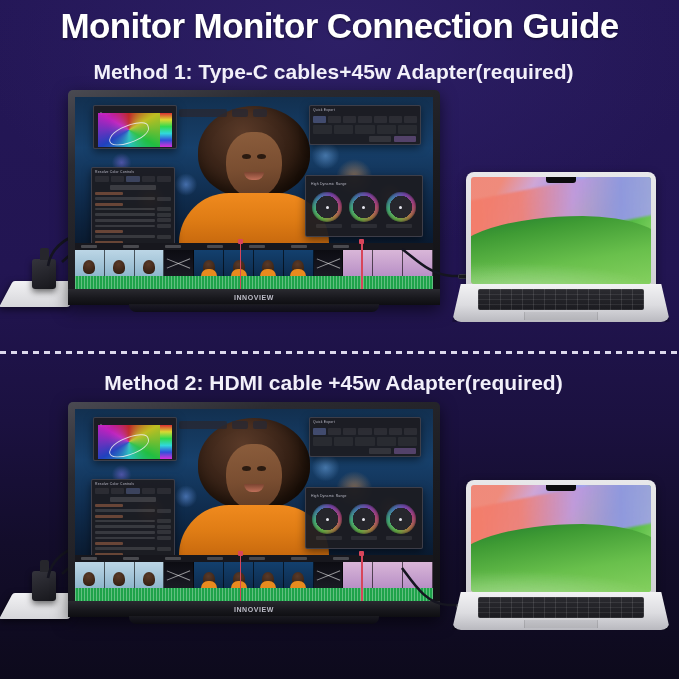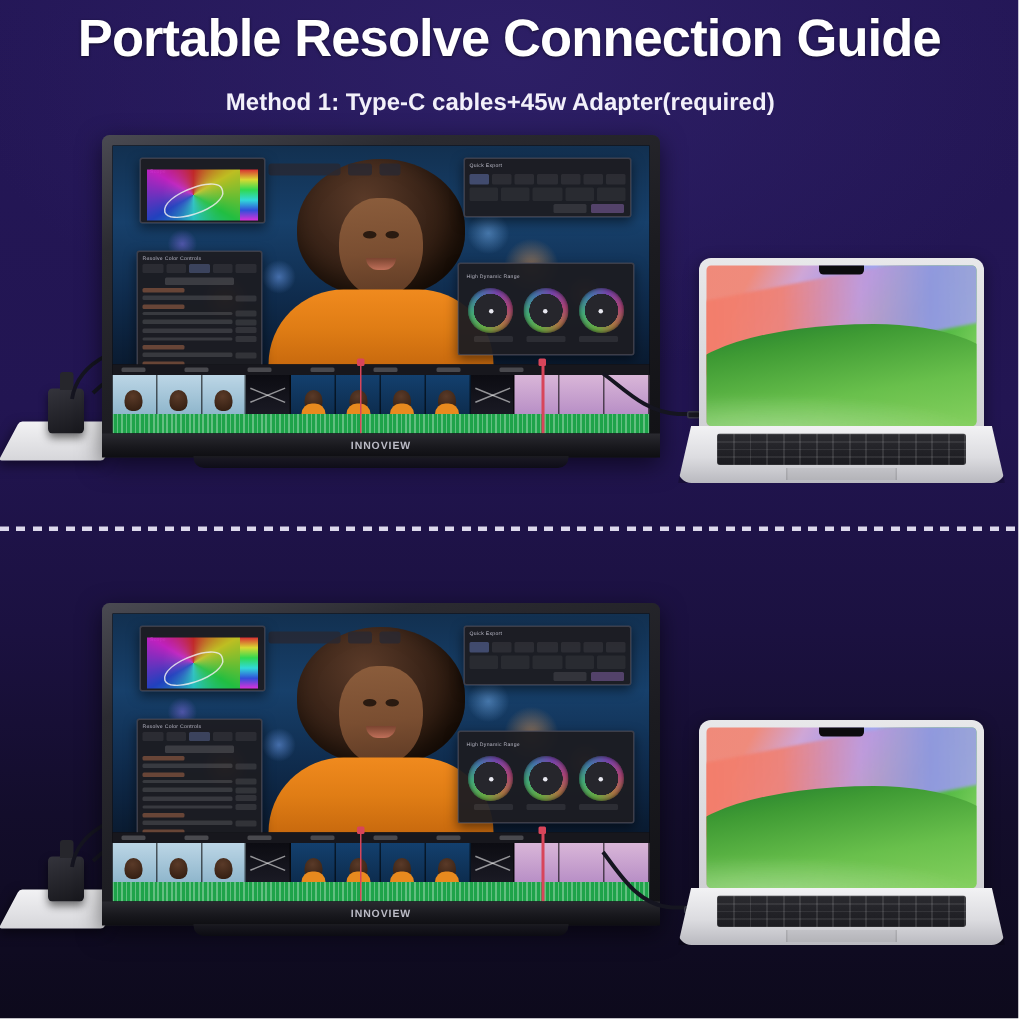--- a/index.html
+++ b/index.html
@@ -22,21 +22,21 @@
     position: absolute; top: 6px; left: 0; width: 679px;
     text-align: center;
     font-size: 35px; font-weight: bold; color: #ffffff;
     letter-spacing: -0.6px;
     text-shadow: 0 1px 2px rgba(0,0,0,.55);
     white-space: nowrap;
   }
   .method-label {
     position: absolute; left: 0; width: 623px;
     text-align: center;
-    font-size: 16px; font-weight: bold; color: #f2f0fa;
+    font-size: 21px; font-weight: bold; color: #f2f0fa;
     white-space: nowrap;
     padding-left: 44px;
   }
   #method1-label { top: 60px; }
   #method2-label { top: 371px; }
   .note {
     position: absolute; left: 0; width: 679px; top: 652px;
     text-align: center;
     font-size: 13px; font-weight: bold; color: #f4f2fb;
     white-space: nowrap;
@@ -317,21 +317,21 @@
   .connector {
     position:absolute; width:9px; height:5px; background:#1a1a22;
     border-radius:1.5px; border:.5px solid #3a3a48;
   }
 </style>
 </head>
 <body>
 
 <div id="page">
 
-  <div class="title">Portable Resolve Connection Guide</div>
+  <div class="title">Monitor Monitor Connection Guide</div>
 
   <div class="method-label" id="method1-label">Method 1: Type-C cables+45w Adapter(required)</div>
 
   <div class="section" id="section1">
 
     <div class="adapter-group">
       <div class="ad-mat"></div>
       <div class="ad-brick"></div>
       <div class="ad-prong"></div>
     </div>
@@ -529,20 +529,21 @@
       </div>
       <div class="base">
         <div class="keyboard"></div>
         <div class="trackpad"></div>
       </div>
     </div>
   </div>
 
   <div class="divider"></div>
 
+  <div class="method-label" id="method2-label">Method 2: HDMI cable +45w Adapter(required)</div>
 
   <div class="section" id="section2">
 
     <div class="adapter-group">
       <div class="ad-mat"></div>
       <div class="ad-brick"></div>
       <div class="ad-prong"></div>
     </div>
 
     <svg width="180" height="120" style="position:absolute;left:22px;top:140px;">

